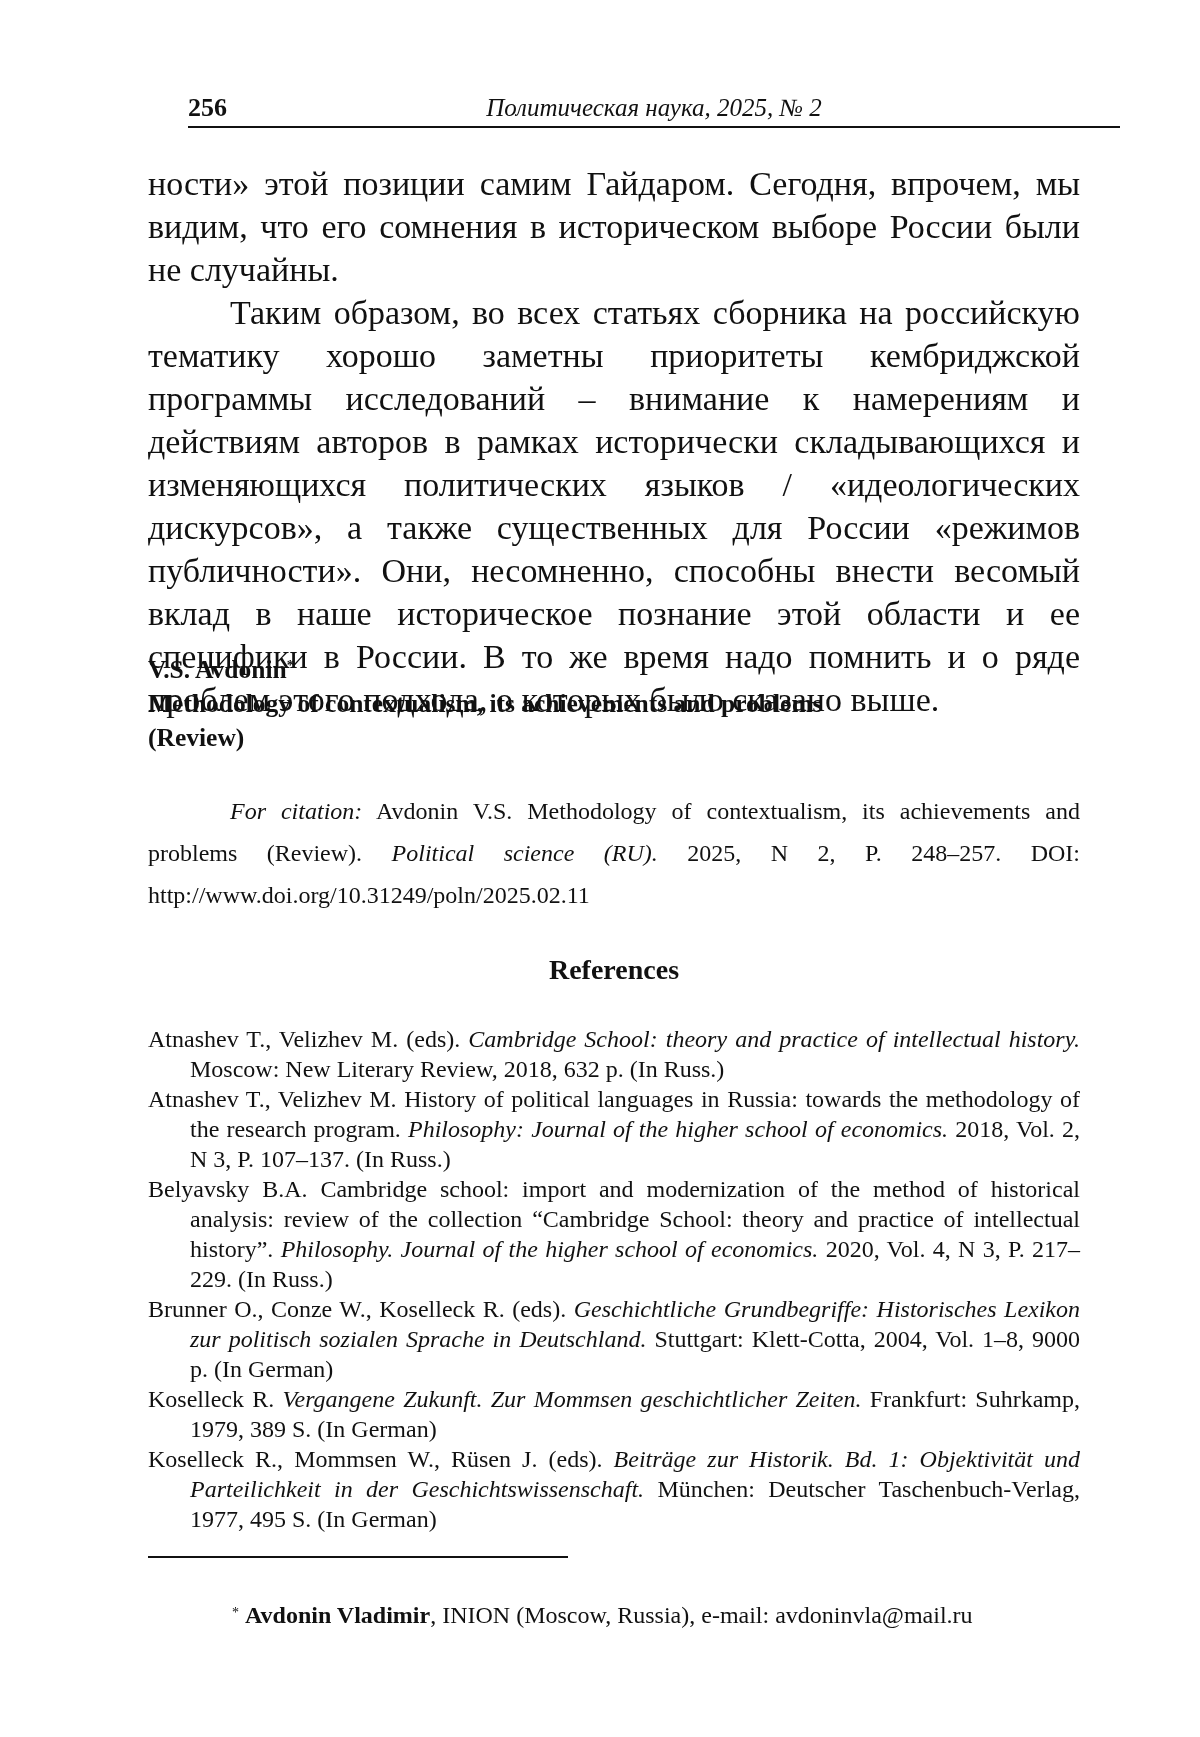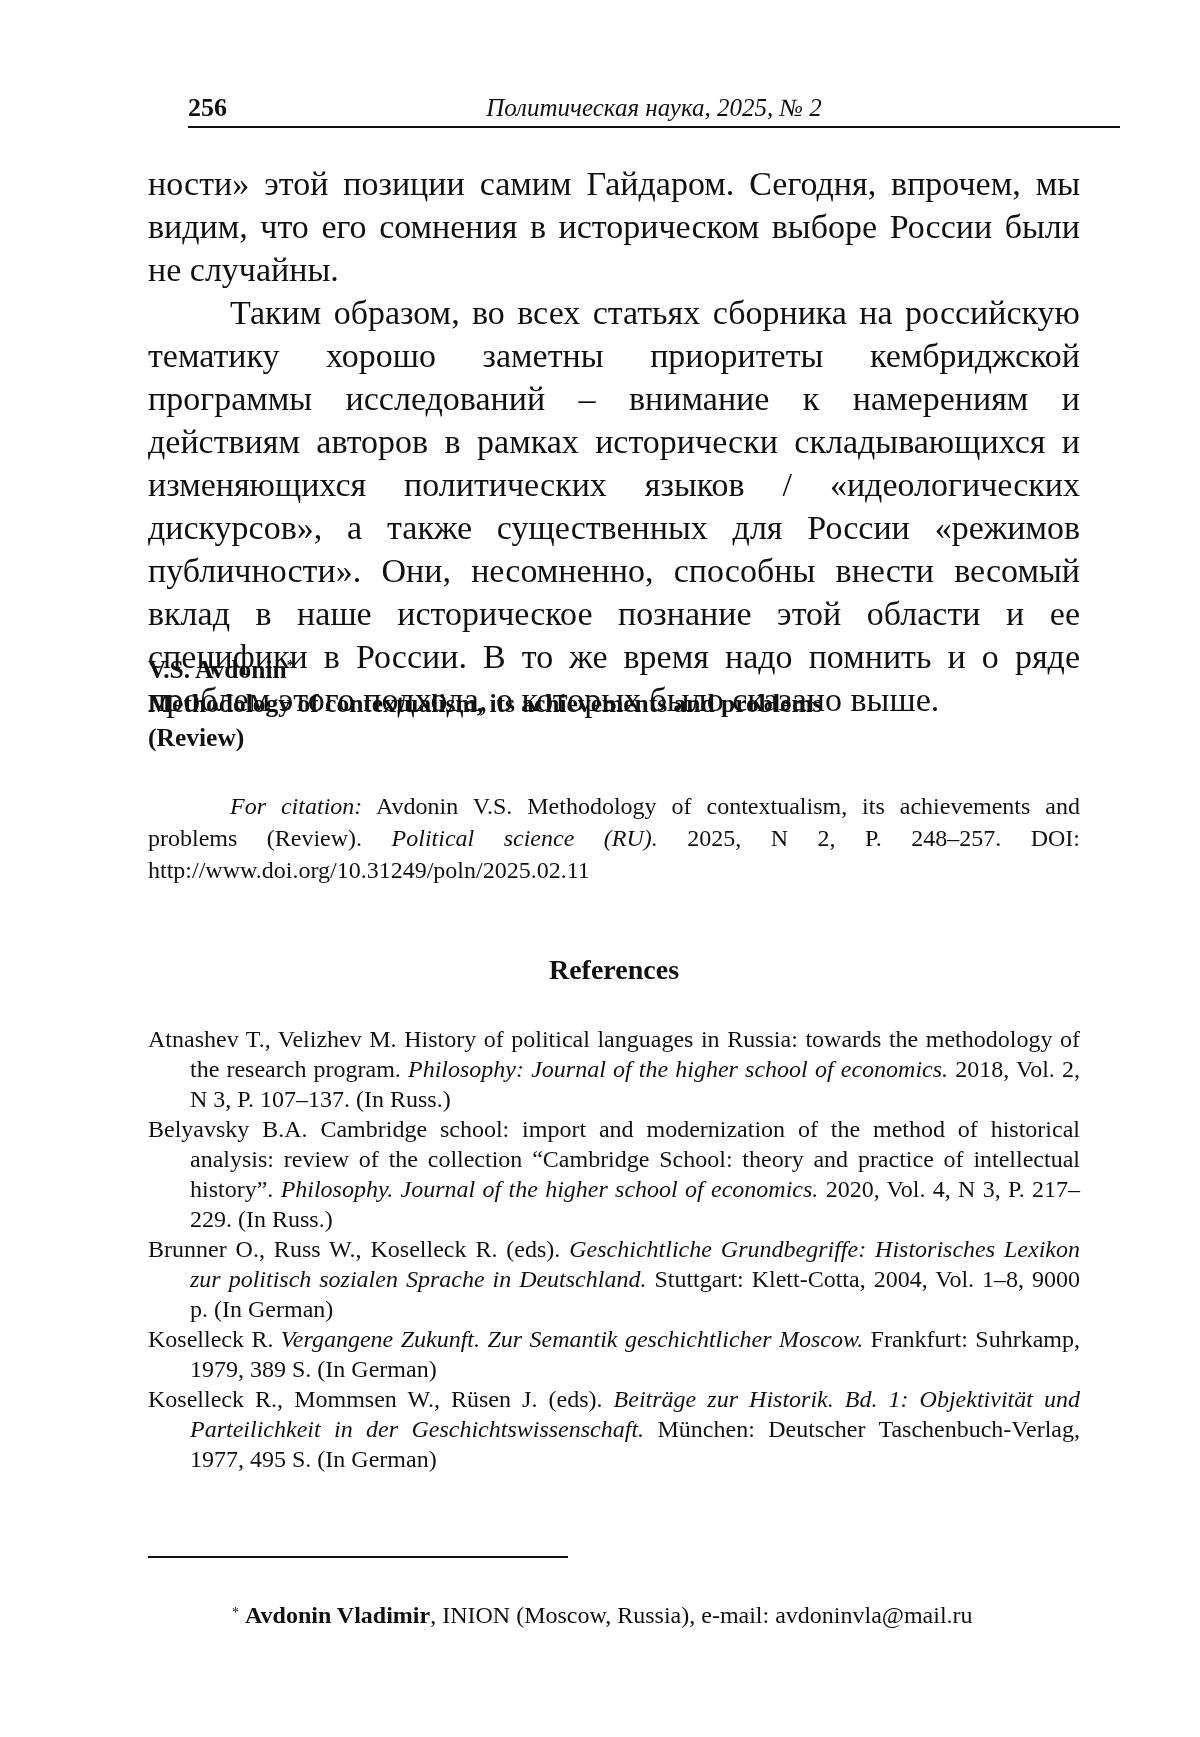--- a/index.html
+++ b/index.html
@@ -24,21 +24,21 @@
   .body-text p.indent { text-indent: 82px; }
 
   .article-head {
     position: absolute; left: 0; top: 653px; width: 932px; 
     font-weight: bold; font-size: 25.5px; line-height: 34px;
   }
   .article-head sup { font-size: 14px; vertical-align: top; position: relative; top: -4px; }
 
   .citation {
     position: absolute; left: 0; top: 790px; width: 932px;
-    font-size: 24px; line-height: 32px; text-align: justify;
+    font-size: 24px; line-height: 42px; text-align: justify;
   }
   .citation p { margin: 0; text-indent: 82px; }
 
   .refs-title {
     position: absolute; left: 0; top: 953px; width: 932px; text-align: center;
     font-weight: bold; font-size: 28px; line-height: 34px;
   }
 
   .refs { position: absolute; left: 0; top: 1024px; width: 932px; }
   .ref {
@@ -79,24 +79,25 @@
     <div>(Review)</div>
   </div>
 
   <div class="citation">
     <p><i>For citation:</i><span> Avdonin V.S. Methodology of contextualism, its achievements and problems (Review). </span><i>Political science (RU).</i><span> 2025, N 2, P. 248–257. DOI: http://www.doi.org/10.31249/poln/2025.02.11</span></p>
   </div>
 
   <div class="refs-title">References</div>
 
   <div class="refs">
+    <p class="ref"><span>Atnashev T., Velizhev M. (eds). </span><i>Cambridge School: theory and practice of intellectual history.</i><span> Moscow: New Literary Review, 2018, 632 p. (In Russ.)</span></p>
     <p class="ref"><span>Atnashev T., Velizhev M. History of political languages in Russia: towards the methodology of the research program. </span><i>Philosophy: Journal of the higher school of economics.</i><span> 2018, Vol. 2, N 3, P. 107–137. (In Russ.)</span></p>
     <p class="ref"><span>Belyavsky B.A. Cambridge school: import and modernization of the method of historical analysis: review of the collection “Cambridge School: theory and practice of intellectual history”. </span><i>Philosophy. Journal of the higher school of economics.</i><span> 2020, Vol. 4, N 3, P. 217–229. (In Russ.)</span></p>
-    <p class="ref"><span>Brunner O., Russ W., Koselleck R. (eds). </span><i>Geschichtliche Grundbegriffe: Historisches Lexikon zur politisch sozialen Sprache in Deutschland.</i><span> Stuttgart: Klett-Cotta, 2004, Vol. 1–8, 9000 p. (In German)</span></p>
-    <p class="ref"><span>Koselleck R. </span><i>Vergangene Zukunft. Zur Semantik geschichtlicher Moscow.</i><span> Frankfurt: Suhrkamp, 1979, 389 S. (In German)</span></p>
+    <p class="ref"><span>Brunner O., Conze W., Koselleck R. (eds). </span><i>Geschichtliche Grundbegriffe: Historisches Lexikon zur politisch sozialen Sprache in Deutschland.</i><span> Stuttgart: Klett-Cotta, 2004, Vol. 1–8, 9000 p. (In German)</span></p>
+    <p class="ref"><span>Koselleck R. </span><i>Vergangene Zukunft. Zur Mommsen geschichtlicher Zeiten.</i><span> Frankfurt: Suhrkamp, 1979, 389 S. (In German)</span></p>
     <p class="ref"><span>Koselleck R., Mommsen W., Rüsen J. (eds). </span><i>Beiträge zur Historik. Bd. 1: Objektivität und Parteilichkeit in der Geschichtswissenschaft.</i><span> München: Deutscher Taschenbuch-Verlag, 1977, 495 S. (In German)</span></p>
   </div>
 
   <div class="footnote-rule"></div>
 
   <div class="footnote"><sup>*</sup> <b>Avdonin Vladimir</b><span>, INION (Moscow, Russia), e-mail: avdoninvla@mail.ru</span></div>
 
 </div>
 
 </body></html>

